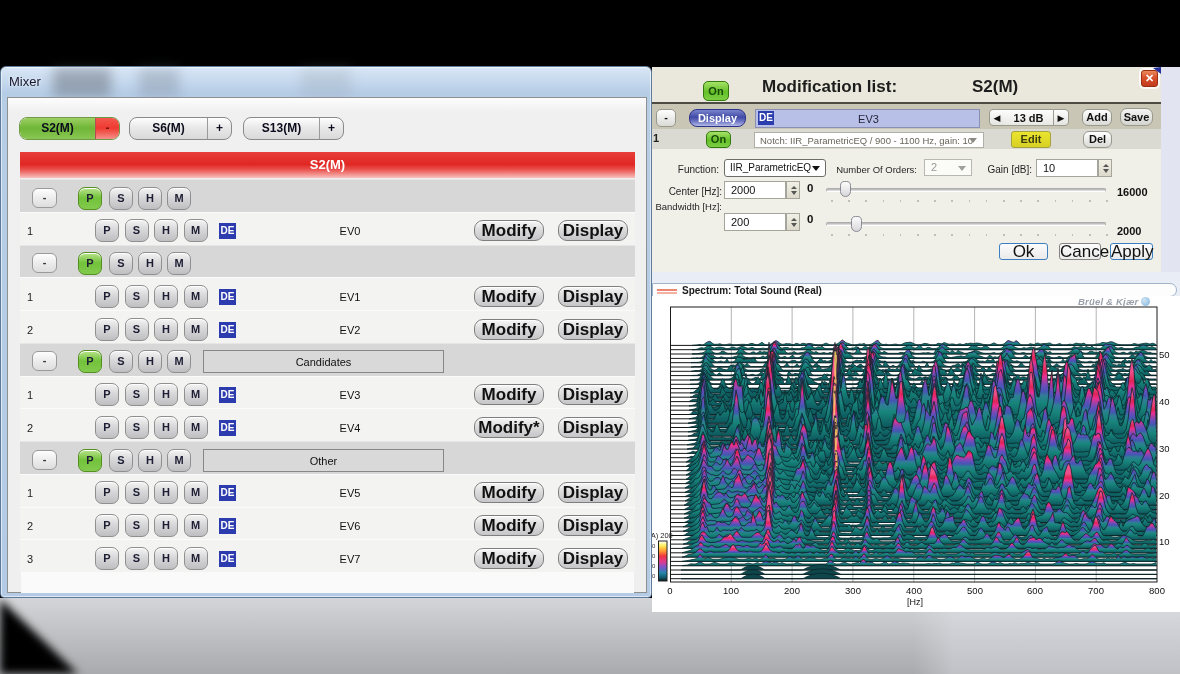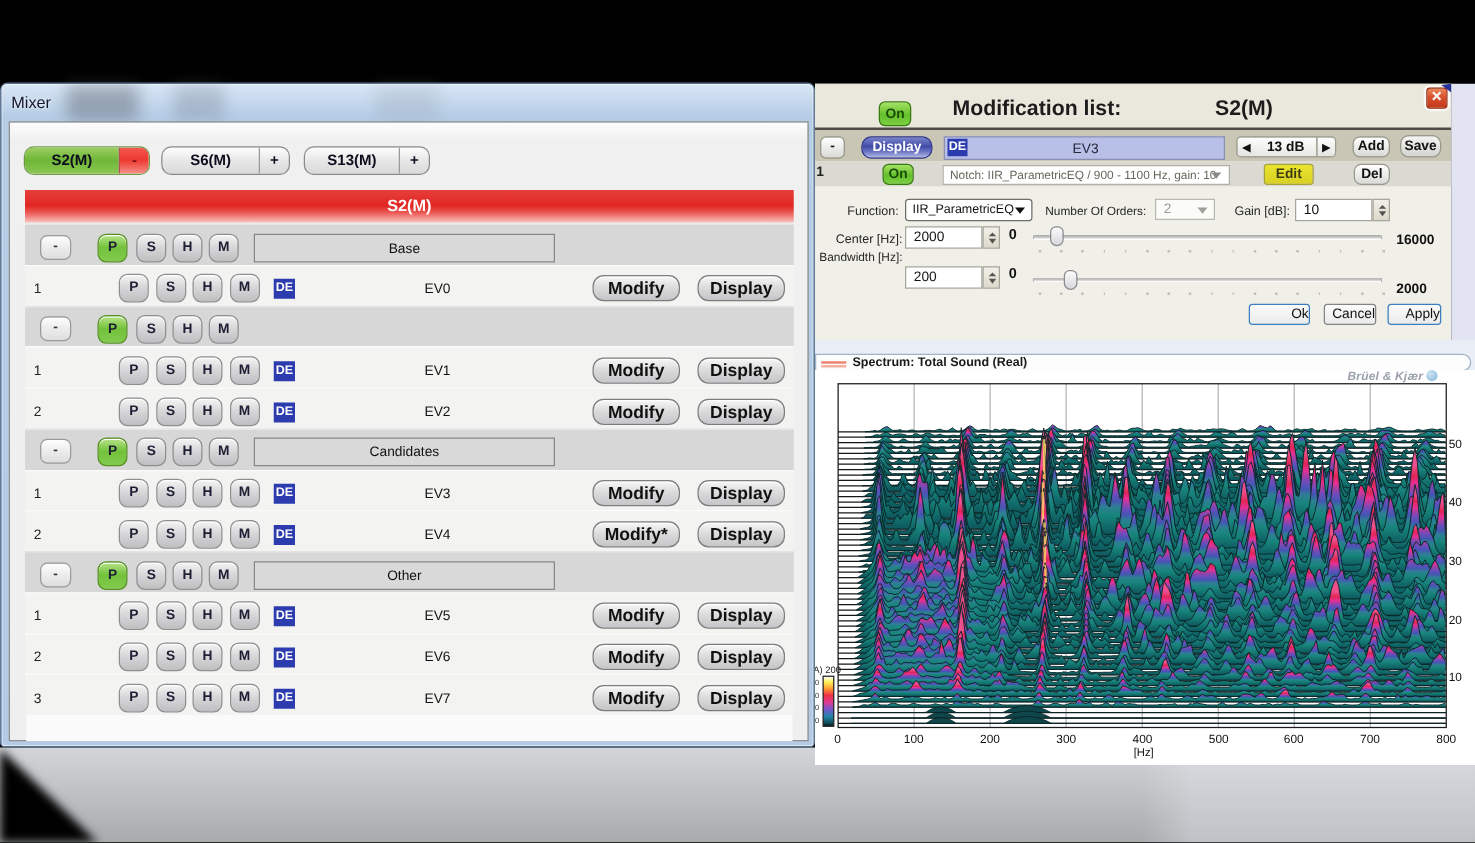--- a/index.html
+++ b/index.html
@@ -25,21 +25,21 @@
 .mrow{left:19px;width:615px;height:32.75px}
 .grow{background:#d7d7d7;border-top:1px solid #e6e6e6}
 .irow{background:#f3f3f2;border-top:1px solid #fbfbfb}
 .num{position:absolute;left:7px;top:12.5px;font-size:11px;color:#222}
 .pb{position:absolute;top:6.5px;width:24px;height:23px;border:1px solid #8f8f8f;border-radius:7px;background:linear-gradient(#f4f4f4,#d8d8da 45%,#bfbfc2);box-shadow:inset 0 1px 0 #fff;text-align:center;font-weight:bold;font-size:11px;color:#1d1d33;line-height:21px}
 .pgreen{background:linear-gradient(#b8e38a,#72c23a 48%,#83ca4e);border-color:#54901f}
 .minus{position:absolute;left:12px;top:7.5px;width:25px;height:20px;border:1px solid #9a9a9a;border-radius:6px;background:linear-gradient(#fefefe,#ececec 50%,#dededf);text-align:center;font-weight:bold;font-size:11px;color:#333;line-height:17px}
 .gbox{position:absolute;left:183px;top:6.5px;width:241px;height:23px;border:1px solid #878787;background:#d9d9d9;text-align:center;font-size:11px;color:#111;line-height:22px}
 .de{position:absolute;left:199px;top:10.5px;width:17px;height:16px;background:#2c3cae;color:#fff;font-weight:bold;font-size:10px;text-align:center;line-height:16px}
 .evname{position:absolute;left:260px;top:12.5px;width:140px;text-align:center;font-size:11px;color:#111}
-.mbtn{position:absolute;top:7.5px;width:70px;height:21px;border:1px solid #7e7e7e;border-radius:9px;background:linear-gradient(#f7f7f7,#dcdcdd 45%,#c6c6c9);box-shadow:inset 0 1px 0 #fff;text-align:center;font-size:14px;font-weight:600;color:#111;line-height:19px}
+.mbtn{position:absolute;top:7.5px;width:70px;height:21px;border:1px solid #7e7e7e;border-radius:9px;background:linear-gradient(#f7f7f7,#dcdcdd 45%,#c6c6c9);box-shadow:inset 0 1px 0 #fff;text-align:center;font-size:17px;font-weight:600;color:#111;line-height:19px}
 #whitestrip{left:20px;top:505px;width:613px;height:21px;background:#fafafa}
 
 #dlg{left:652px;top:67px;width:509px;height:205px;background:#f0efe8}
 #dlgtitle{left:0;top:0;width:509px;height:37px;background:#eae8dc;border-bottom:2px solid #4c4c44}
 .onbtn{border:1px solid #357a0f;border-radius:5px;background:linear-gradient(#a5e266,#64c02a 55%,#7ccf43);text-align:center;font-weight:bold;font-size:11px;color:#194b07}
 #dtitle{left:110px;top:10px;font-weight:bold;font-size:17px;color:#1c1c1c}
 #dtitle2{left:320px;top:10px;font-weight:bold;font-size:17px;color:#1c1c1c}
 #xbtn{left:489px;top:3px;width:17px;height:17px;border-radius:3px;background:linear-gradient(#ea8a5c,#d9502b 45%,#c23a1e);border:1px solid #9d2d12;box-shadow:0 0 0 2px rgba(255,255,255,.75);color:#fff;font-weight:bold;font-size:11px;text-align:center;line-height:15px}
 #dlgbar{left:0;top:37px;width:509px;height:25px;background:#c9c6b5}
 #dlgrow3{left:0;top:62px;width:509px;height:20px;background:#dbdad2}
@@ -49,21 +49,21 @@
 #evfield .deb{position:absolute;left:2px;top:1.5px;width:16px;height:14px;background:#2b3cae;color:#fff;font-weight:bold;font-size:10px;text-align:center;line-height:14px}
 #evfield .evt{position:absolute;left:0;top:3px;width:225px;text-align:center;font-size:11px;color:#26263c}
 .arrbtn{position:absolute;top:42px;width:16px;height:17px;border:1px solid #9a9a8e;background:linear-gradient(#fdfdfd,#e4e4e0);text-align:center;font-size:9px;color:#111;line-height:16px}
 #dbbox{left:352px;top:42px;width:49px;height:17px;border-top:1px solid #9a9a8e;border-bottom:1px solid #9a9a8e;background:linear-gradient(#fdfdfd,#e8e8e4);text-align:center;font-size:11px;font-weight:600;color:#111;line-height:16px}
 .fld{background:#fff;border:1px solid #a5a59b;font-size:11px;color:#111;padding:2px 0 0 6px}
 .spin{border:1px solid #a5a59b;background:linear-gradient(#f2f0e6,#ddd9cb);width:14px}
 .spin i{position:absolute;left:3.5px;width:0;height:0;border-left:3px solid transparent;border-right:3px solid transparent}
 .lab{font-size:10px;color:#262626;text-align:right}
 .slider{height:4px;background:linear-gradient(#b0b0b0,#e8e8e8);border-radius:2px;border:1px solid #adadad;border-bottom-color:#fff}
 .thumb{width:11px;height:16px;background:linear-gradient(#fcfcfc,#d8d8dc);border:1px solid #8a8a92;border-radius:5px 5px 6px 6px}
-.okbtn{height:17px;border-radius:3px;background:linear-gradient(#fcfcfc,#eaeaea);text-align:right;font-size:11px;color:#111;line-height:15px}
+.okbtn{height:17px;border-radius:3px;background:linear-gradient(#fcfcfc,#eaeaea);text-align:center;font-size:17px;color:#111;line-height:15px}
 
 #lavcol{left:1161px;top:67px;width:19px;height:205px;background:#e2e4f1}
 
 #specbar{left:652px;top:282.5px;width:525px;height:14.5px;background:#fdfdfd;border:1px solid #9fb2c8;border-radius:0 7px 7px 0}
 #specbar b{position:absolute;left:29px;top:1.5px;font-size:10px;color:#1a1a1a}
 #gap1{left:652px;top:272px;width:528px;height:25px;background:#e9eef6}
 #bklogo{left:1078px;top:295.5px;width:100px;height:11px;font-size:9.5px;font-weight:bold;color:#9aa1ab;font-style:italic;letter-spacing:0.2px}
 </style>
 </head><body>
 <div id="stage">
@@ -92,21 +92,20 @@
       </div>
       <div class="abs" id="redbar">
         <span>S2(M)</span>
       </div>
       <div class="abs mrow grow" style="top:112.0px">
         <div class="minus">-</div>
         <div class="pb pgreen" style="left:58px">P</div>
         <div class="pb" style="left:89px">S</div>
         <div class="pb" style="left:118px">H</div>
         <div class="pb" style="left:147px">M</div>
-        <div class="gbox">Base</div>
       </div>
       <div class="abs mrow irow" style="top:144.8px">
         <div class="num">1</div>
         <div class="pb" style="left:75px">P</div>
         <div class="pb" style="left:104.5px">S</div>
         <div class="pb" style="left:134px">H</div>
         <div class="pb" style="left:163.5px">M</div>
         <div class="de">DE</div>
         <div class="evname">EV0</div>
         <div class="mbtn" style="left:454px">Modify</div>

